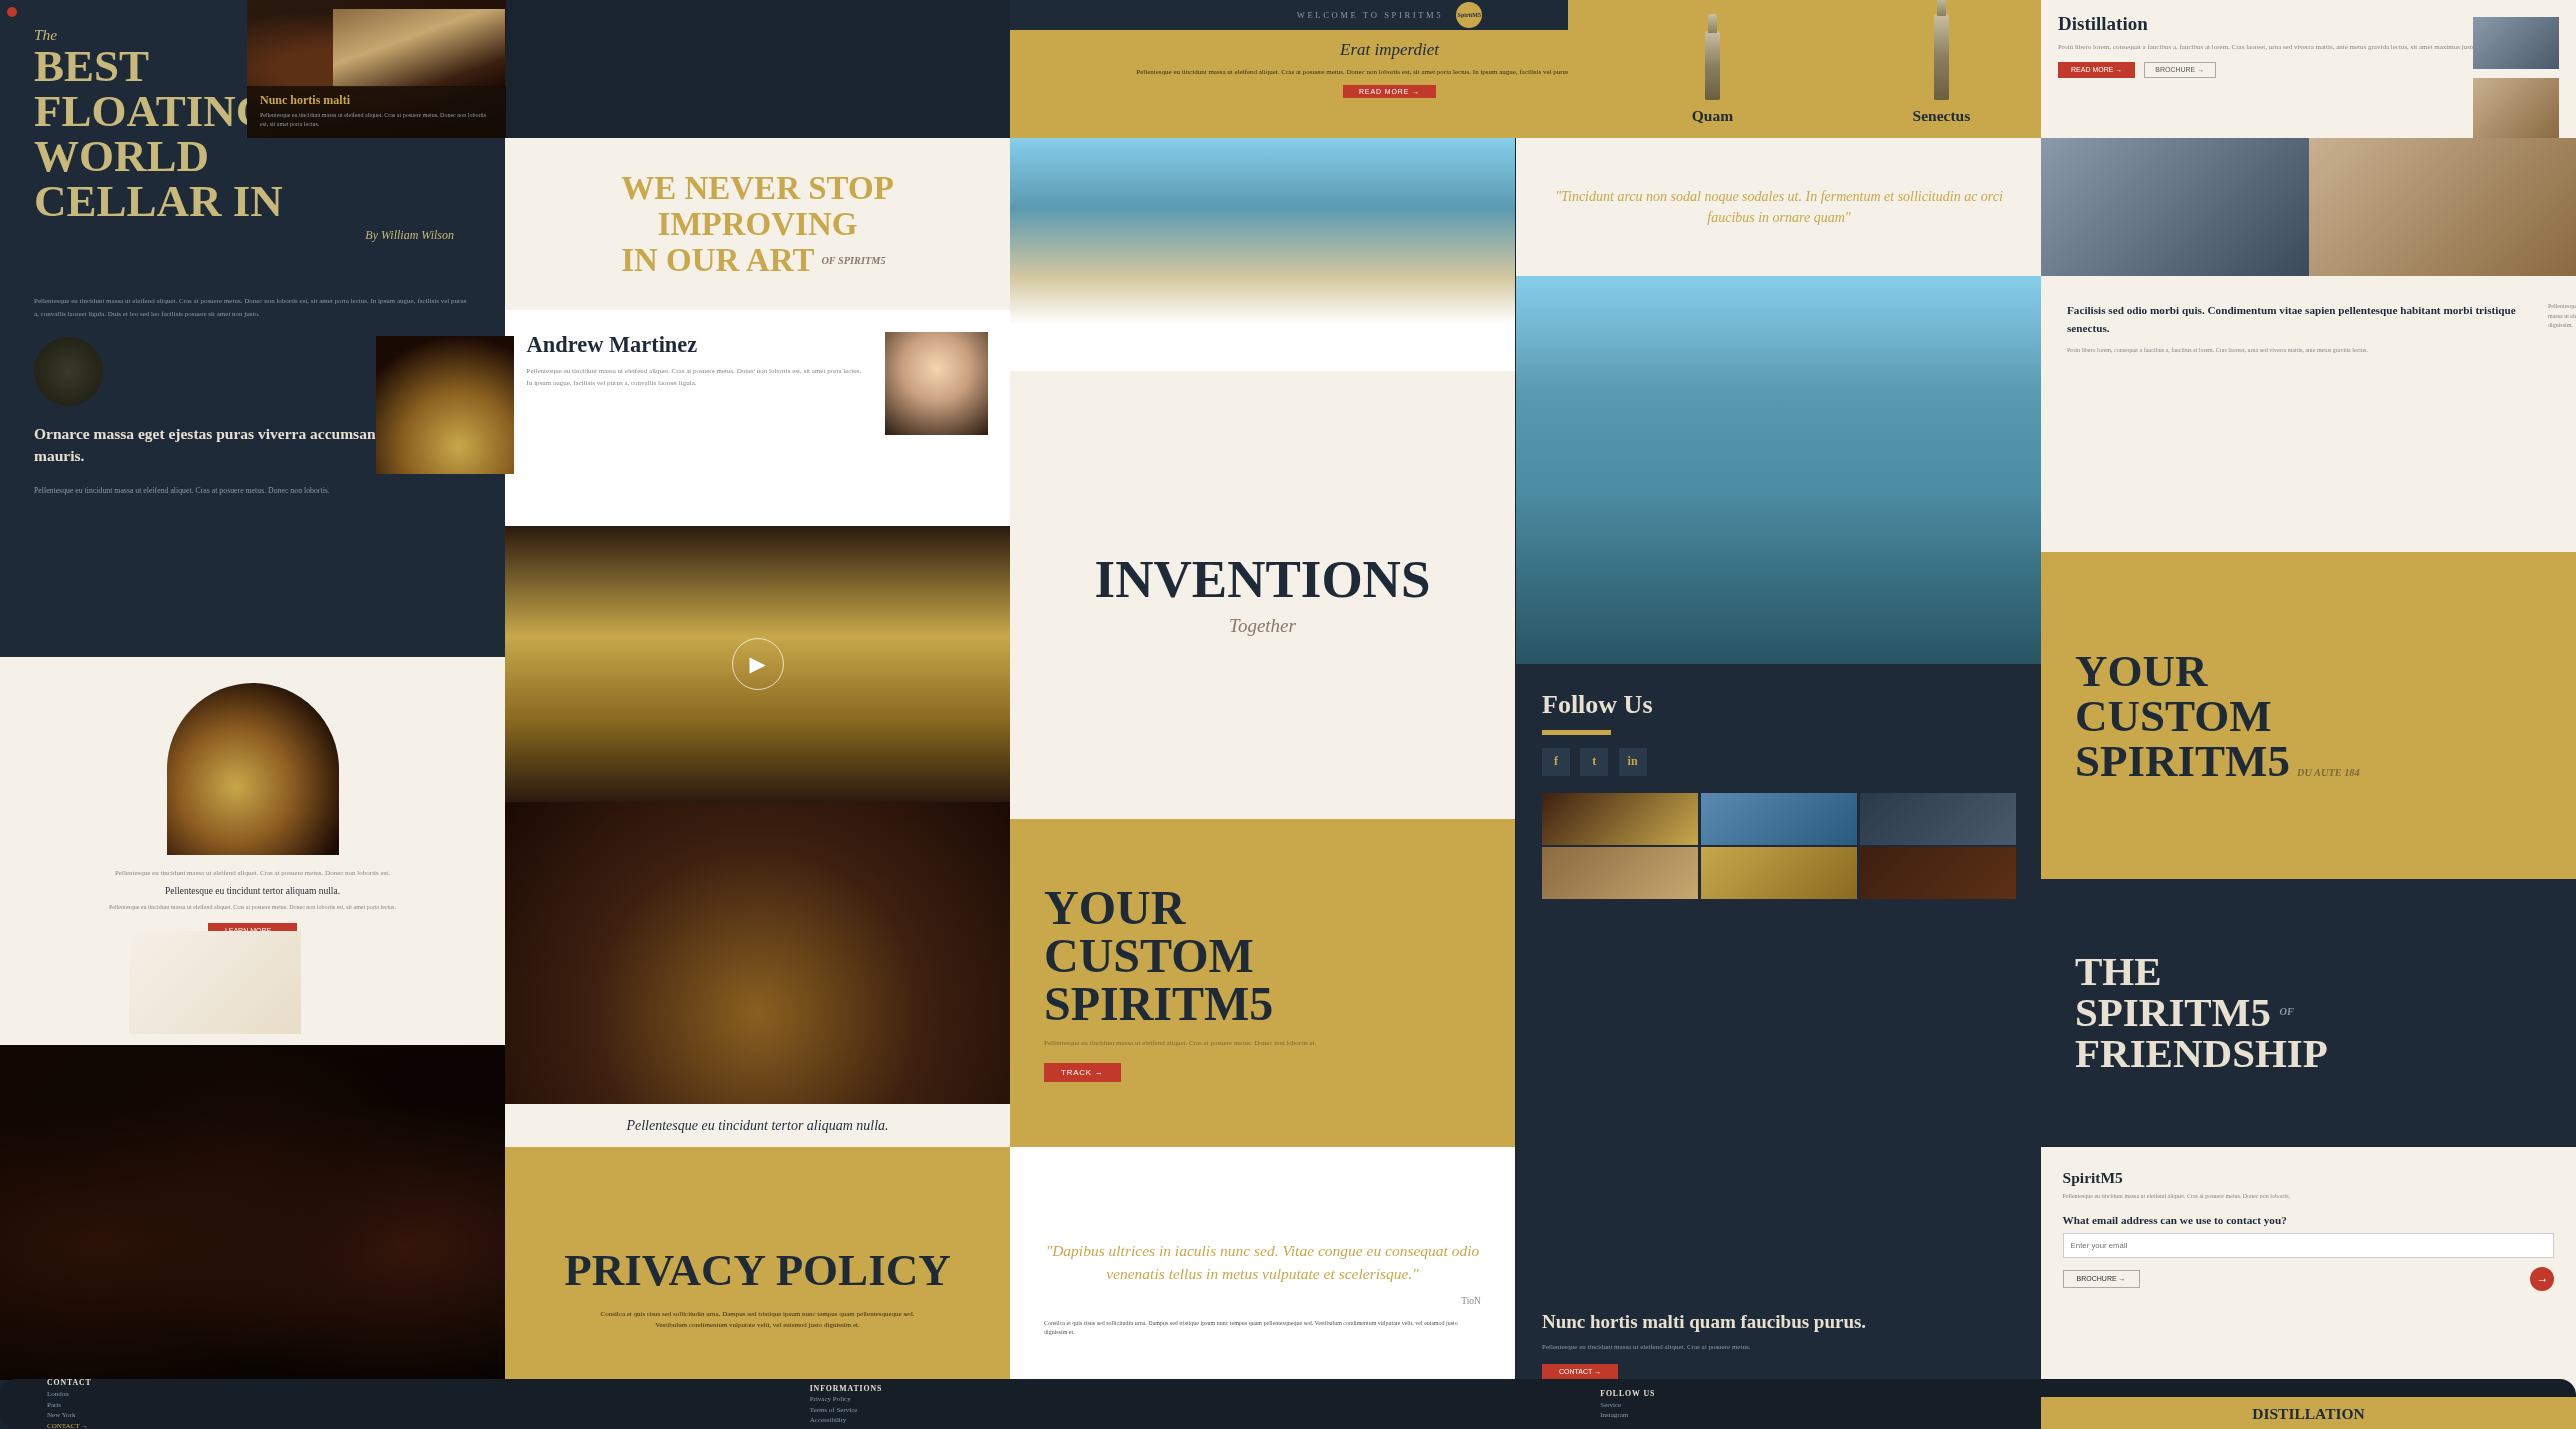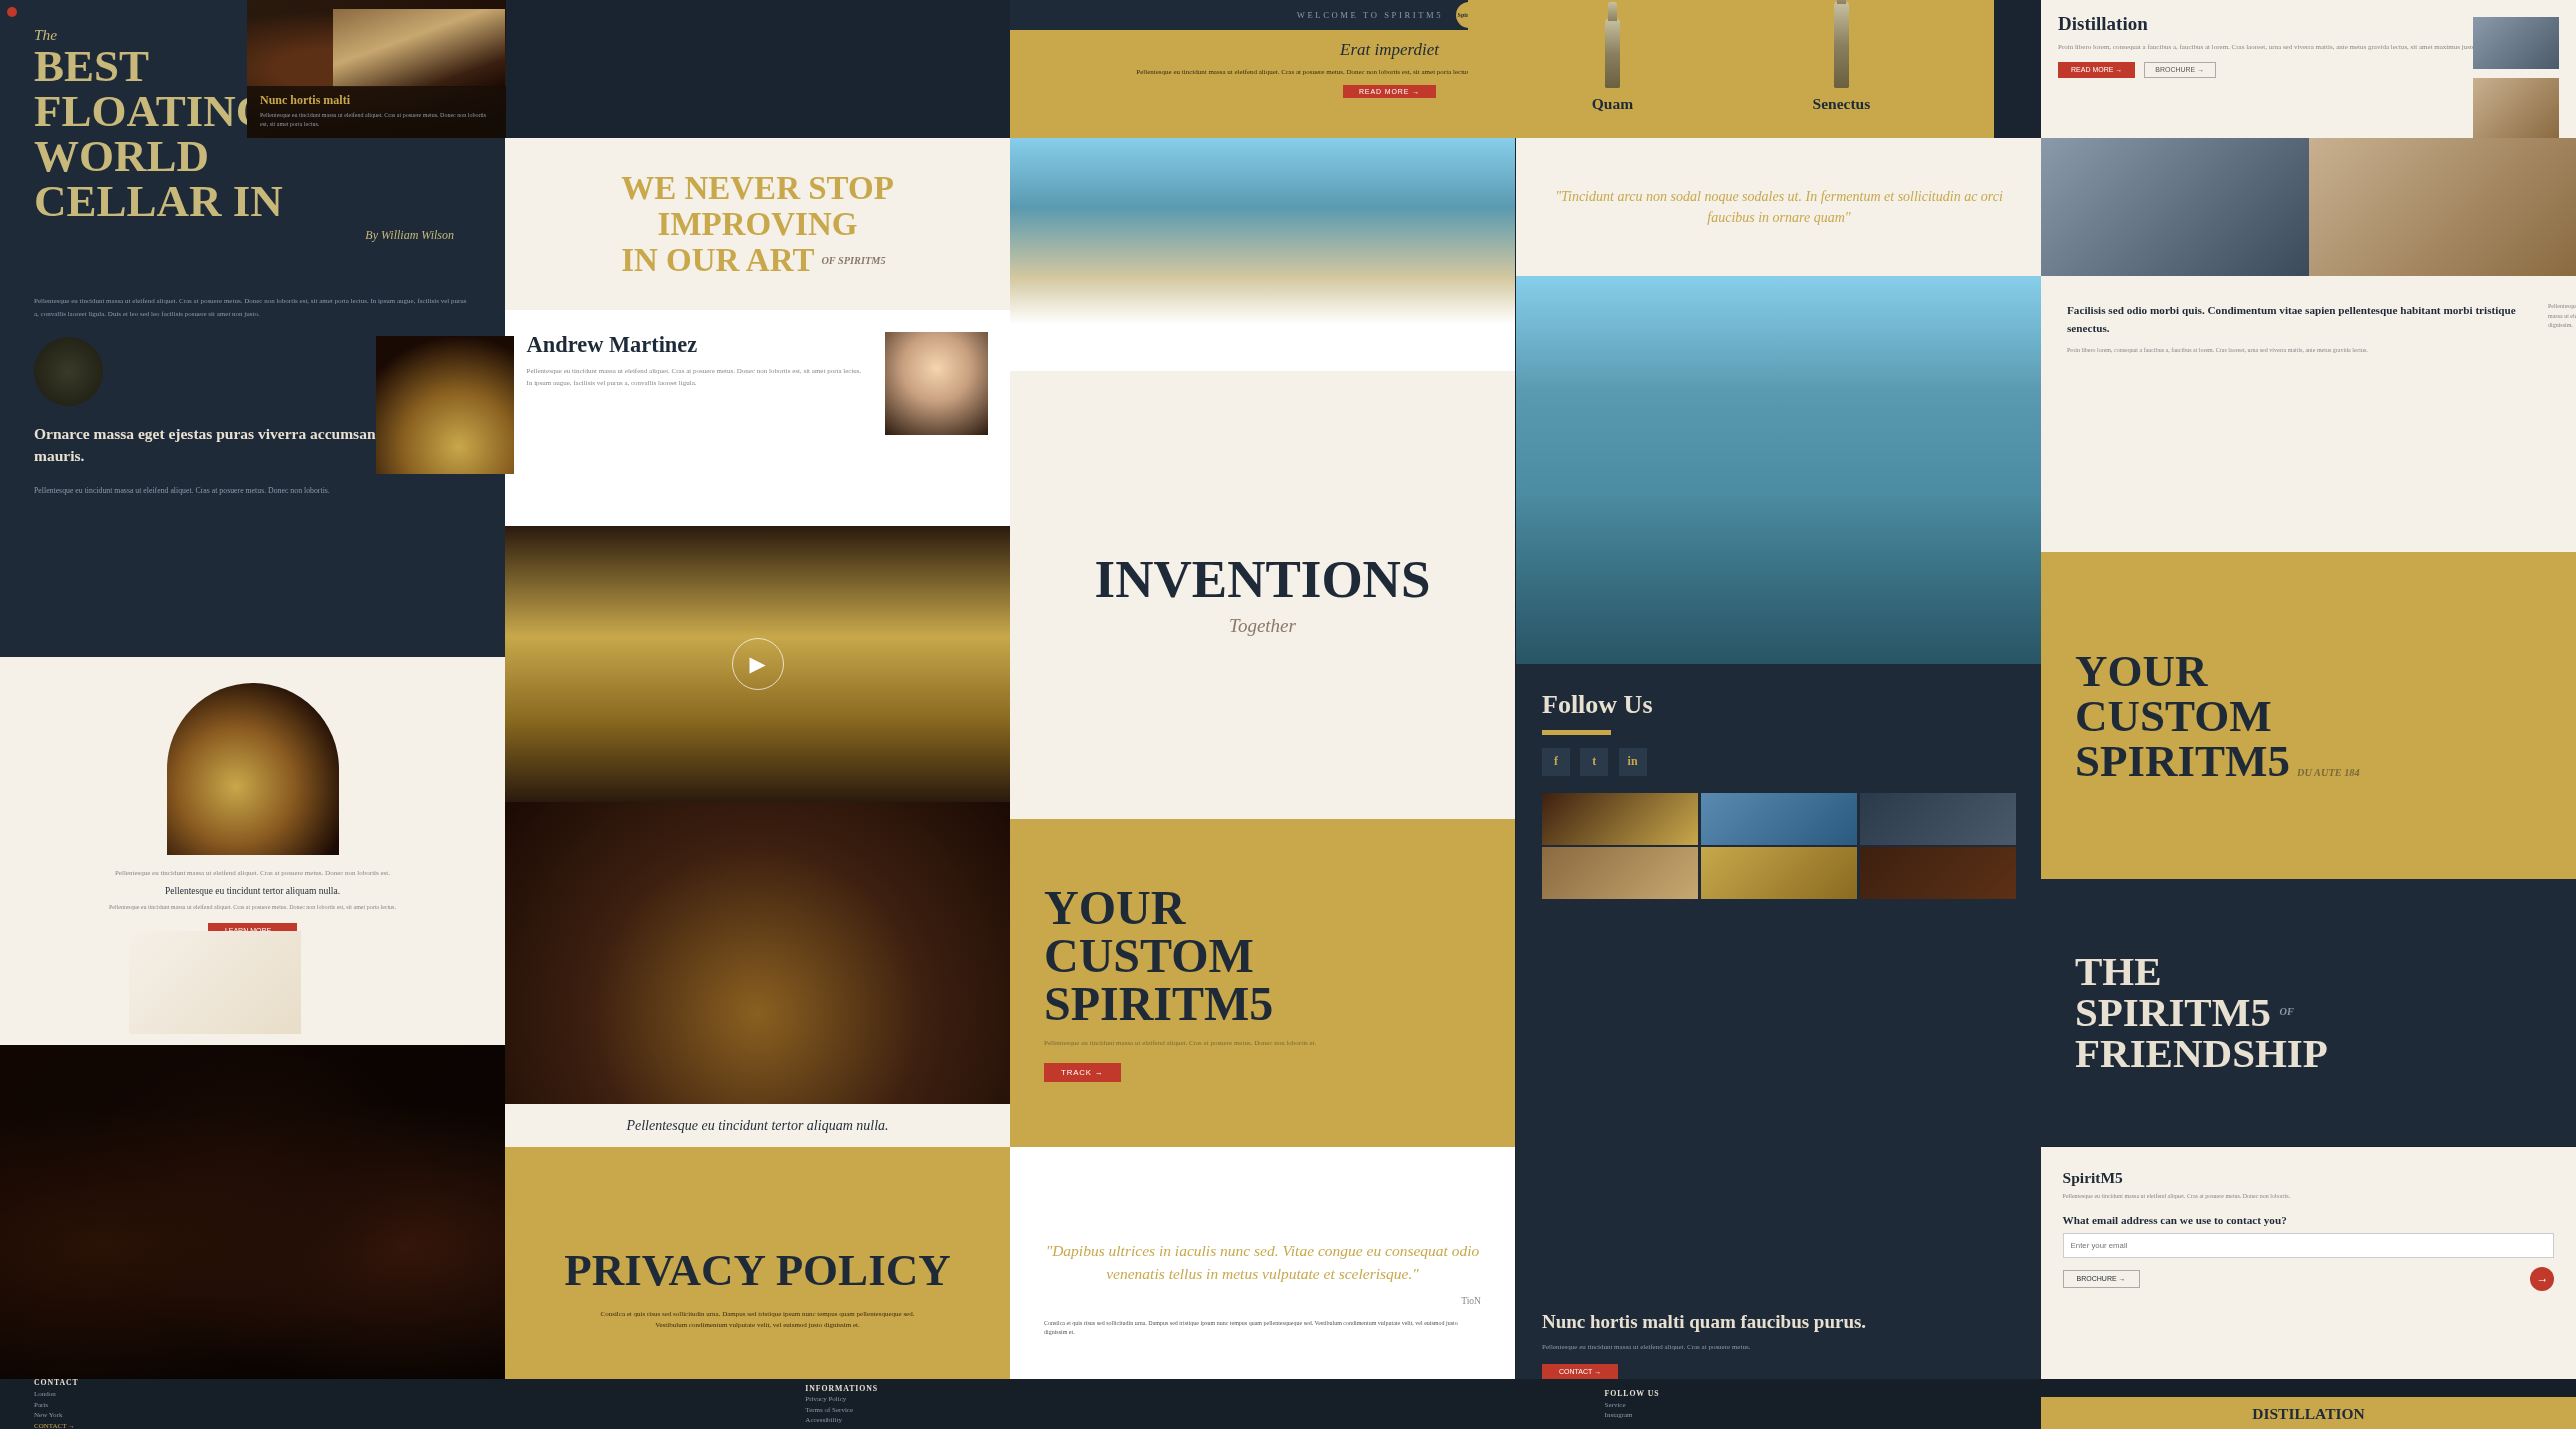--- a/index.html
+++ b/index.html
@@ -230,21 +230,22 @@
     .insta-cell:nth-child(6) { background: linear-gradient(135deg, #3d2010, #5c3015); }
 
     .footer-full {
       position: absolute;
       left: 0; top: 1379px;
       width: 2576px; height: 50px;
       background: #161e28;
       display: flex;
       align-items: center;
       justify-content: space-between;
-      padding: 0 34px;
+      padding: 0 47px;
+      border-radius: 16px;
     }
     .footer-full .footer-col {
       display: flex;
       flex-direction: column;
       gap: 2.6px;
     }
     .footer-full .footer-col-title {
       color: #e8e0d0;
       font-size: 7.8px;
       font-weight: bold;
@@ -317,21 +318,21 @@
   <div style="color:#1e2a38;font-size:17px;font-style:italic;margin-bottom:7px;">Erat imperdiet</div>
   <div style="color:#3a2a10;font-size:7px;text-align:center;line-height:1.6;max-width:517px;">Pellentesque eu tincidunt massa ut eleifend aliquet. Cras at posuere metus. Donec non lobortis est, sit amet porta lectus. In ipsum augue, facilisis vel purus a, convallis laoreet ligula.</div>
   <button style="margin-top:7px;background:#c0392b;color:white;border:none;padding:3.4px 15.5px;font-size:7px;cursor:pointer;text-transform:uppercase;letter-spacing:0.9px;">READ MORE →</button>
 </div>
 
 <div class="panel" style="left:1010px;top:0;width:759px;height:30px;background:#1e2a38;display:flex;align-items:center;justify-content:center;">
   <div style="color:#8a9aaa;font-size:8.6px;letter-spacing:2.6px;text-transform:uppercase;">WELCOME TO SPIRITM5</div>
   <div class="logo-badge" style="position:relative;top:0;left:0;transform:none;margin-left:13px;width:26px;height:26px;background:#c8a84b;border-radius:50%;display:flex;align-items:center;justify-content:center;color:#1e2a38;font-size:6px;font-weight:bold;">SpiritM5</div>
 </div>
 
-<div class="panel" style="left:1468px;top:0;width:526px;height:138px;background:#c8a84b;display:flex;align-items:flex-end;justify-content:space-around;padding:25px 34px;">
+<div class="panel" style="left:1568px;top:0;width:526px;height:138px;background:#c8a84b;display:flex;align-items:flex-end;justify-content:space-around;padding:13px 34px;">
   <div style="display:flex;flex-direction:column;align-items:center;">
     <div class="bottle-shape"></div>
     <div style="color:#1e2a38;font-size:15.5px;font-weight:bold;margin-top:7px;">Quam</div>
   </div>
   <div style="display:flex;flex-direction:column;align-items:center;">
     <div class="bottle-shape" style="height:86px;"></div>
     <div style="color:#1e2a38;font-size:15.5px;font-weight:bold;margin-top:7px;">Senectus</div>
   </div>
 </div>
 

